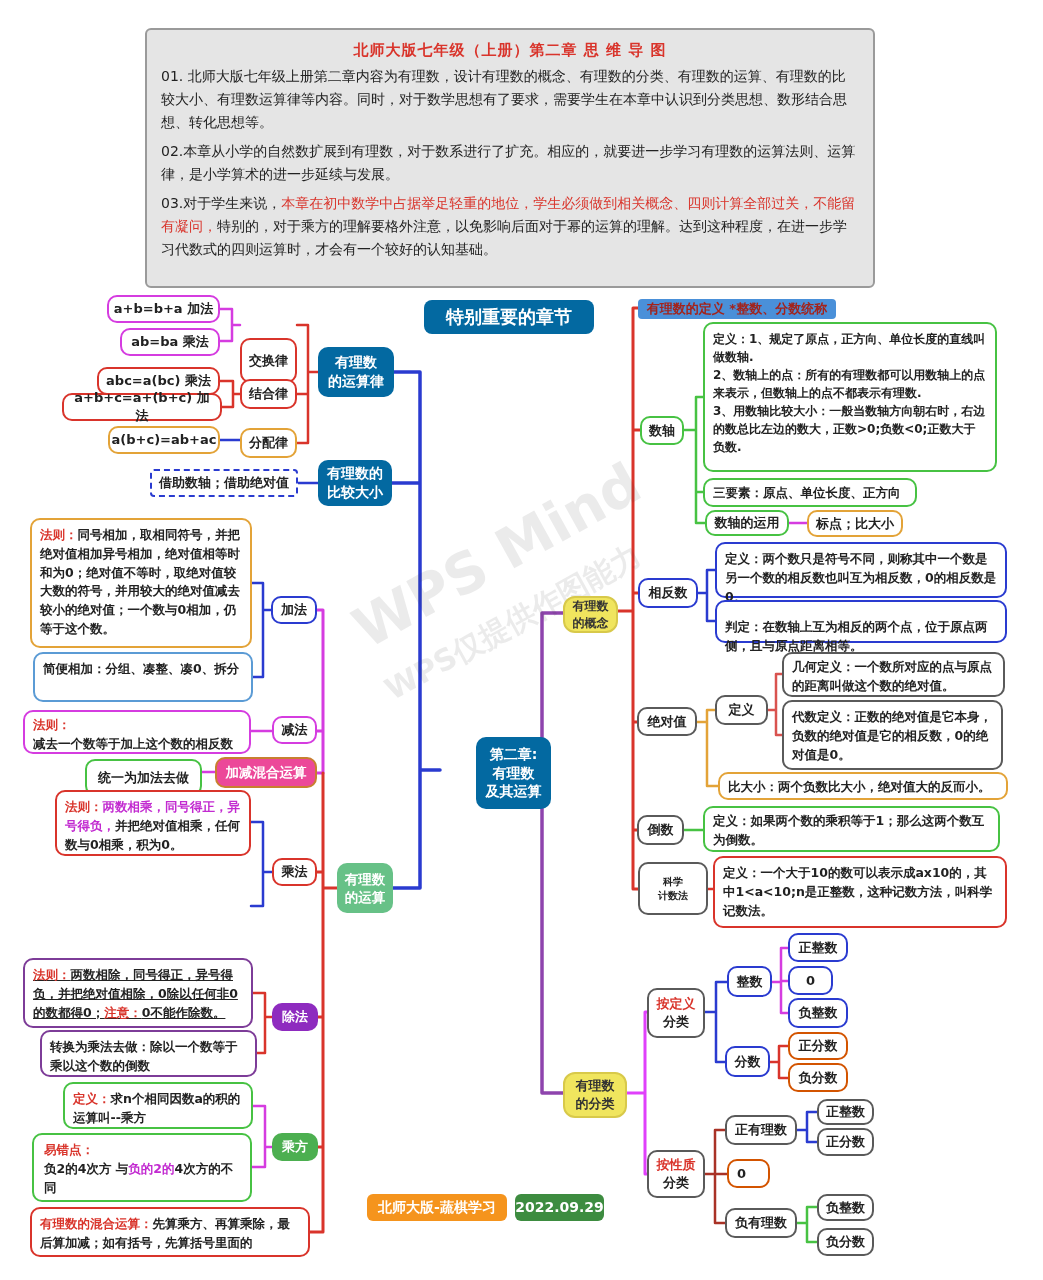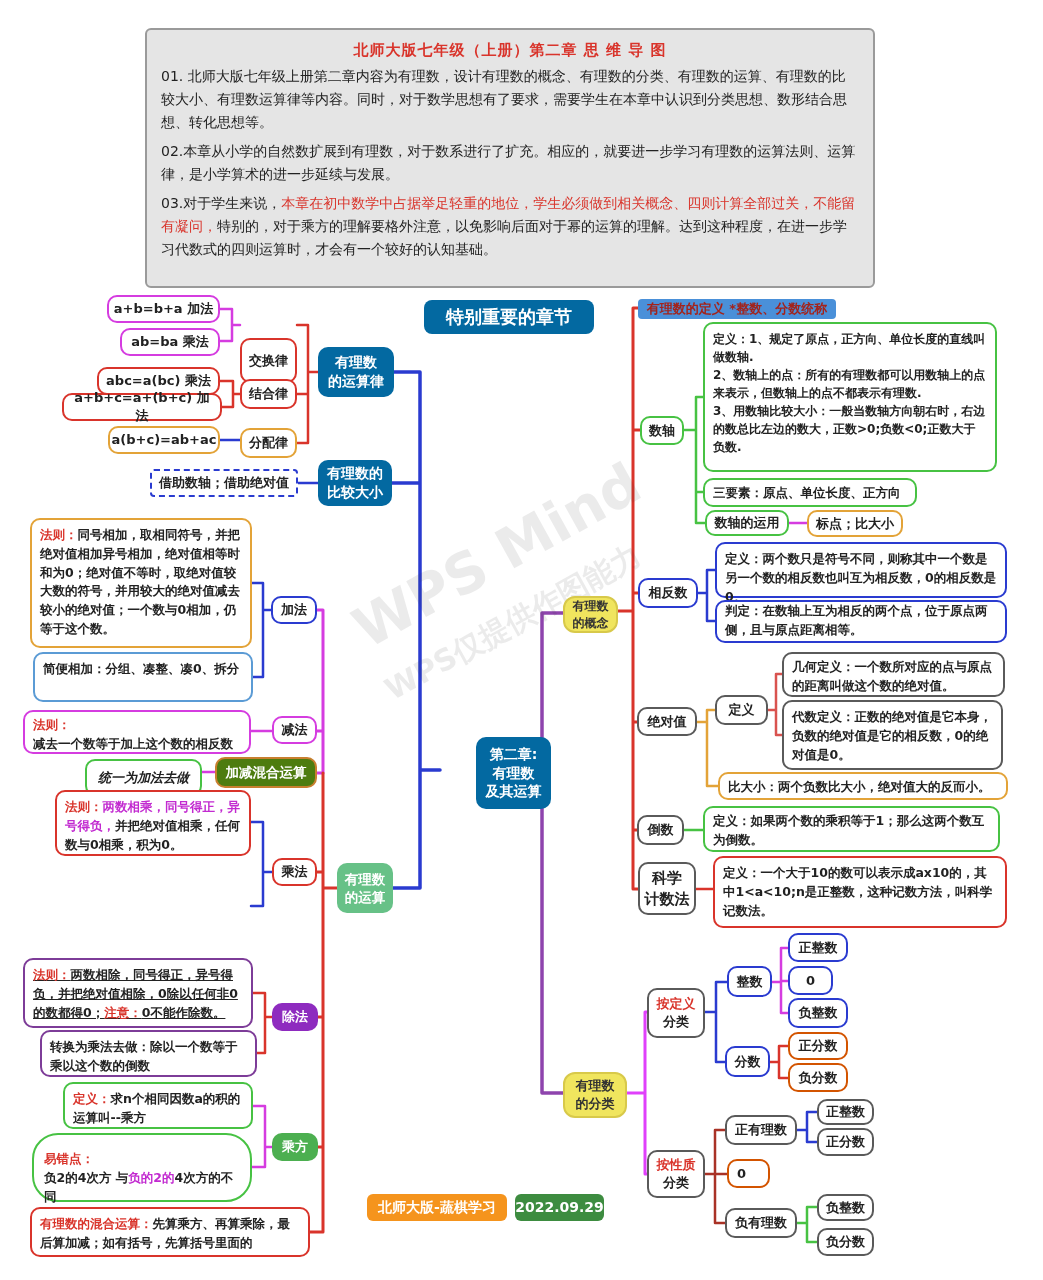--- a/index.html
+++ b/index.html
@@ -18,21 +18,21 @@
   .b-orange{border-color:#e3a338;}
   .b-green{border-color:#47c243;}
   .b-blue{border-color:#5b9bd5;}
   .b-gray{border-color:#5a5a5a;}
   .b-purple{border-color:#7d3c98;}
   .b-dash{border:2px dashed #2a3bd0;border-radius:4px;}
   
   .f-red{background:#0369a1;border:none;color:#fff;}
   .f-green{background:#67c187;border:none;color:#fff;}
   .f-dkgreen{background:#4caf50;border:none;color:#fff;}
-  .f-purple{background:#4d7c0f;border:2px solid #c87f2f;color:#fff;}
+  .f-purple{background:#ec4899;border:2px solid #c87f2f;color:#fff;}
   .f-purple2{background:#8e2bbf;border:none;color:#fff;}
   .f-yellow{background:#f0e55e;border:2px solid #d8c94a;color:#333;}
   .f-badge{background:#4a90d9;border:none;color:#a3231b;border-radius:4px;}
   .f-brand{background:#f5941d;border:none;color:#fff;border-radius:6px;}
   .f-date{background:#3d8c40;border:none;color:#fff;border-radius:6px;}
   .t-red{color:#d9342b;}
   .t-mag{color:#c22ad0;}
   
   #header{position:absolute;left:145px;top:28px;width:730px;height:260px;border:2px solid #9a9a9a;
           border-radius:6px;background:#e5e5e5;z-index:2;padding:8px 14px;box-sizing:border-box;
@@ -116,38 +116,38 @@
   <div class="n txt b-orange" style="left:30px;top:518px;width:222px;height:130px;"><span class="t-red">法则：</span><span>同号相加，取相同符号，并把绝对值相加异号相加，绝对值相等时和为0；绝对值不等时，取绝对值较大数的符号，并用较大的绝对值减去较小的绝对值；一个数与0相加，仍等于这个数。</span></div>
   <div class="n b-navy" style="left:271px;top:596px;width:46px;height:28px;">加法</div>
   <div class="n txt b-blue" style="left:33px;top:652px;width:220px;height:50px;">简便相加：分组、凑整、凑0、拆分</div>
 
   <div class="n txt b-mag" style="left:23px;top:710px;width:228px;height:44px;padding:4px 8px;">
     <div class="t-red">法则：</div>
     <div>减去一个数等于加上这个数的相反数</div>
   </div>
   <div class="n b-mag" style="left:272px;top:716px;width:45px;height:28px;">减法</div>
 
-  <div class="n b-green" style="left:85px;top:759px;width:117px;height:37px;font-style:italic;">统一为加法去做</div>
+  <div class="n b-green" style="left:85px;top:759px;width:117px;height:37px;">统一为加法去做</div>
   <div class="n f-purple" style="left:215px;top:757px;width:102px;height:31px;font-size:13.5px;">加减混合运算</div>
 
   <div class="n txt b-red" style="left:55px;top:790px;width:196px;height:66px;"><span class="t-red">法则：</span><span class="t-mag">两数相乘，同号得正，异号得负，</span><span>并把绝对值相乘，任何数与0相乘，积为0。</span></div>
   <div class="n b-red" style="left:272px;top:858px;width:45px;height:28px;">乘法</div>
 
   <div class="n f-green" style="left:337px;top:863px;width:56px;height:50px;font-size:13.5px;">
     <div>有理数</div>
     <div>的运算</div>
   </div>
 
   <div class="n txt b-purple" style="left:23px;top:958px;width:230px;height:70px;text-decoration:underline;"><span class="t-red">法则：</span><span>两数相除，同号得正，异号得负，并把绝对值相除，0除以任何非0的数都得0；</span><span class="t-red">注意：</span><span>0不能作除数。</span></div>
   <div class="n f-purple2" style="left:272px;top:1003px;width:46px;height:28px;">除法</div>
   <div class="n txt b-purple" style="left:40px;top:1030px;width:217px;height:47px;">转换为乘法去做：除以一个数等于乘以这个数的倒数</div>
 
   <div class="n txt b-green" style="left:63px;top:1082px;width:190px;height:47px;"><span class="t-red">定义：</span><span>求n个相同因数a的积的运算叫--乘方</span></div>
   <div class="n f-dkgreen" style="left:272px;top:1133px;width:46px;height:28px;">乘方</div>
-  <div class="n txt b-green" style="left:32px;top:1133px;width:220px;height:69px;padding:15px 10px;border-radius:26px;">
+  <div class="n txt b-green" style="left:32px;top:1133px;width:220px;height:69px;padding:6px 10px;">
     <div class="t-red">易错点：</div>
     <div><span>负2的4次方 与</span><span class="t-mag">负的2的</span><span>4次方的不同</span></div>
   </div>
 
   <div class="n txt b-red" style="left:30px;top:1207px;width:280px;height:50px;"><span class="t-red">有理数的混合运算：</span><span>先算乘方、再算乘除，最后算加减；如有括号，先算括号里面的</span></div>
 
   <div class="n f-red" style="left:440px;top:737px;width:75px;height:72px;font-size:14px;margin-left:36px;">
     <div>第二章:</div>
     <div>有理数</div>
     <div>及其运算</div>
@@ -163,32 +163,32 @@
   <div class="n b-green" style="left:640px;top:416px;width:44px;height:29px;">数轴</div>
   <div class="n txt pre b-green" style="left:703px;top:322px;width:294px;height:150px;font-size:12px;line-height:1.5;">定义：1、规定了原点，正方向、单位长度的直线叫做数轴.
 2、数轴上的点：所有的有理数都可以用数轴上的点来表示，但数轴上的点不都表示有理数.
 3、用数轴比较大小：一般当数轴方向朝右时，右边的数总比左边的数大，正数&gt;0;负数&lt;0;正数大于负数.</div>
   <div class="n txt b-green" style="left:703px;top:478px;width:214px;height:29px;padding:4px 8px;">三要素：原点、单位长度、正方向</div>
   <div class="n b-green" style="left:705px;top:510px;width:84px;height:26px;">数轴的运用</div>
   <div class="n b-orange" style="left:807px;top:510px;width:96px;height:27px;">标点；比大小</div>
 
   <div class="n b-navy" style="left:638px;top:578px;width:60px;height:30px;">相反数</div>
   <div class="n txt b-navy" style="left:715px;top:542px;width:292px;height:56px;">定义：两个数只是符号不同，则称其中一个数是另一个数的相反数也叫互为相反数，0的相反数是0。</div>
-  <div class="n txt b-navy" style="left:715px;top:600px;width:292px;height:43px;padding:0 8px;">判定：在数轴上互为相反的两个点，位于原点两侧，且与原点距离相等。</div>
+  <div class="n txt b-navy" style="left:715px;top:600px;width:292px;height:43px;padding:16px 8px;">判定：在数轴上互为相反的两个点，位于原点两侧，且与原点距离相等。</div>
 
   <div class="n b-gray" style="left:637px;top:707px;width:60px;height:29px;">绝对值</div>
   <div class="n b-gray" style="left:715px;top:695px;width:53px;height:30px;">定义</div>
   <div class="n txt b-gray" style="left:782px;top:652px;width:223px;height:45px;padding:4px 8px;">几何定义：一个数所对应的点与原点的距离叫做这个数的绝对值。</div>
   <div class="n txt b-gray" style="left:782px;top:700px;width:221px;height:70px;">代数定义：正数的绝对值是它本身，负数的绝对值是它的相反数，0的绝对值是0。</div>
   <div class="n txt b-orange" style="left:718px;top:772px;width:290px;height:28px;padding:4px 8px;">比大小：两个负数比大小，绝对值大的反而小。</div>
 
   <div class="n b-gray" style="left:637px;top:815px;width:47px;height:30px;">倒数</div>
   <div class="n txt b-green" style="left:703px;top:806px;width:297px;height:46px;padding:4px 8px;">定义：如果两个数的乘积等于1；那么这两个数互为倒数。</div>
 
-  <div class="n b-gray" style="left:638px;top:862px;width:58px;height:53px;font-size:15px;">
+  <div class="n b-gray" style="left:638px;top:862px;width:70px;height:53px;font-size:10px;">
     <div>科学</div>
     <div>计数法</div>
   </div>
   <div class="n txt b-red" style="left:713px;top:856px;width:294px;height:72px;">定义：一个大于10的数可以表示成ax10的，其中1&lt;a&lt;10;n是正整数，这种记数方法，叫科学记数法。</div>
 
   <div class="n f-yellow" style="left:563px;top:1072px;width:64px;height:46px;font-size:13px;border-radius:12px;">
     <div>有理数</div>
     <div>的分类</div>
   </div>
 

